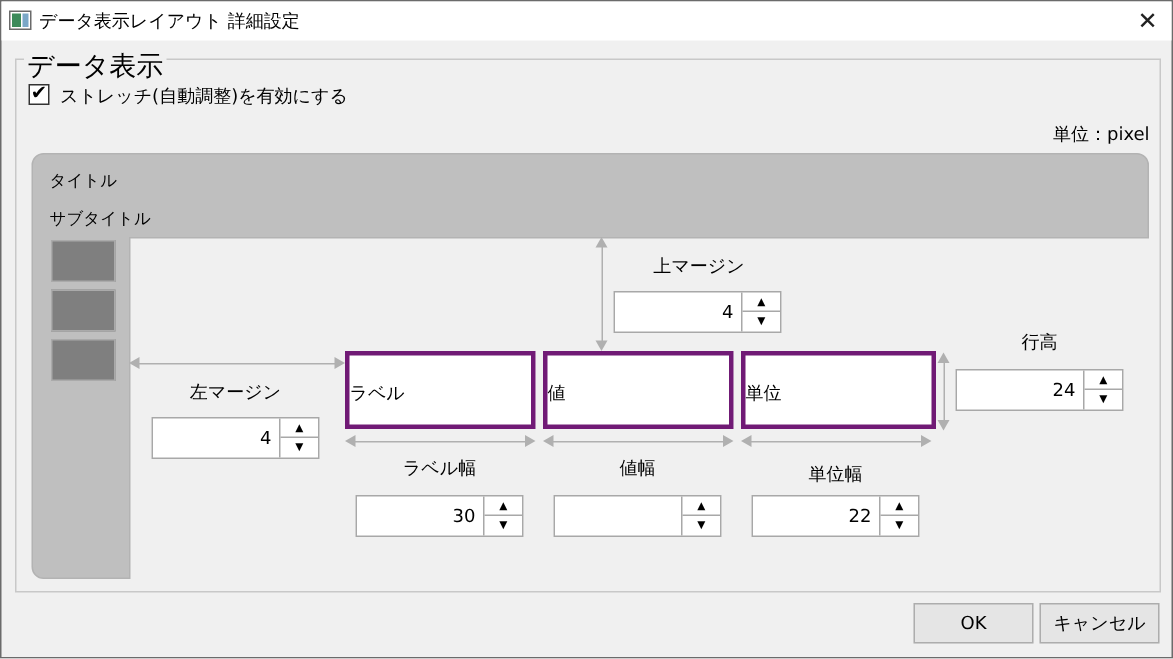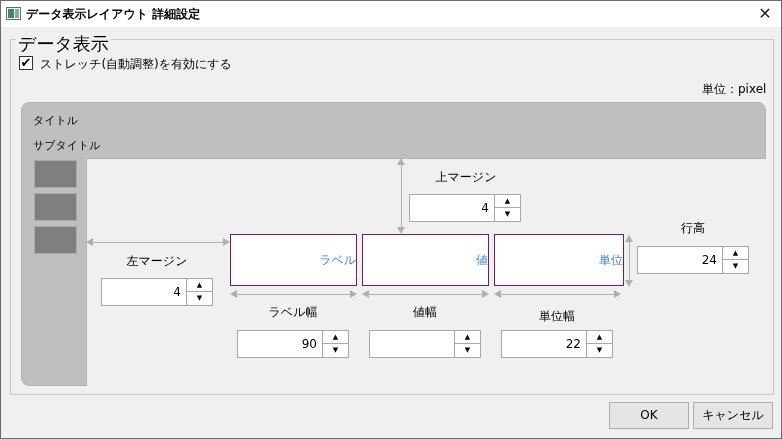--- a/index.html
+++ b/index.html
@@ -1,40 +1,40 @@
 <!DOCTYPE html>
 <html><head>
 <meta charset="utf-8">
 <style>
   * { box-sizing: border-box; margin: 0; padding: 0; }
   html, body { width: 782px; height: 439px; overflow: hidden; background: #f0f0f0; }
   body { font-family: "DejaVu Sans", "Liberation Sans", sans-serif; font-size: 12px; color: #000; position: relative; }
 
   .window { position: absolute; left: 0; top: 0; width: 782px; height: 439px; background: #f0f0f0; border: 1px solid #6b6b6b; }
-  .titlebar { position: absolute; left: 0; top: 0; width: 780px; height: 26px; background: #fff; font-weight: bold; }
+  .titlebar { position: absolute; left: 0; top: 0; width: 780px; height: 26px; background: #fff; }
   .app-icon { position: absolute; left: 5px; top: 6px; width: 15px; height: 13px; border: 1px solid #6a6a6a; background: #fff; }
   .app-icon .b1 { position: absolute; left: 1px; top: 1px; width: 6px; height: 9px; background: #3c8a5a; }
   .app-icon .b2 { position: absolute; left: 8px; top: 1px; width: 4px; height: 9px; background: #7aa7c7; }
   .title-text { position: absolute; left: 25px; top: 5px; font-size: 12px; }
   .close-btn { position: absolute; left: 748px; top: 2px; width: 32px; height: 22px; font-size: 16px; text-align: center; line-height: 22px; color: #222; }
 
   .groupbox { position: absolute; left: 10px; top: 39px; width: 764px; height: 356px; border: 1px solid #c8c8c8; }
   .group-legend { position: absolute; left: 16px; top: 32px; background: #f0f0f0; padding: 0 2px; font-size: 18px; }
 
   .checkbox { position: absolute; left: 19px; top: 56px; width: 14px; height: 14px; border: 1px solid #333; background: #fff; font-size: 13px; line-height: 12px; text-align: center; font-weight: bold; }
   .checkbox-label { position: absolute; left: 40px; top: 56px; font-size: 12px; }
   .unit-label { position: absolute; left: 702px; top: 81px; font-size: 12px; }
 
   .panel { position: absolute; left: 21px; top: 102px; width: 745px; height: 284px; background: #bfbfbf; border-radius: 8px 8px 0 8px; border: 1px solid #b3b3b3; }
   .panel-title { position: absolute; left: 33px; top: 113px; font-size: 11px; }
   .panel-subtitle { position: absolute; left: 33px; top: 138px; font-size: 11px; }
   .legend-sq { position: absolute; left: 34px; width: 43px; height: 28px; background: #7f7f7f; border: 1px solid #aaa; }
   .inner { position: absolute; left: 86px; top: 158px; width: 680px; height: 228px; background: #f0f0f0; border-left: 1px solid #b3b3b3; border-top: 1px solid #b3b3b3; }
 
-  .cell { position: absolute; top: 234px; height: 52px; background: #fff; border: 1px solid #701a75; color: #3b82f6; font-size: 12px; text-align: right; line-height: 50px; }
+  .cell { position: absolute; top: 234px; height: 52px; background: #fff; border: 3px solid #701a75; color: #000000; font-size: 12px; text-align: left; line-height: 50px; }
 
   .lbl { position: absolute; font-size: 12px; text-align: center; }
 
   .spin { position: absolute; height: 28px; border: 1px solid #a8a8a8; background: #fff; }
   .spin .val { position: absolute; right: 28px; top: 0; line-height: 26px; font-size: 12px; text-align: right; width: 80px; padding-right: 3px; }
   .spin .btns { position: absolute; right: 0; top: 0; width: 26px; height: 26px; border-left: 1px solid #a8a8a8; }
   .spin .up, .spin .dn { position: absolute; left: 0; width: 25px; height: 13px; font-size: 7px; text-align: center; line-height: 13px; }
   .spin .up { top: 0; border-bottom: 1px solid #a8a8a8; }
   .spin .dn { top: 13px; }
 
@@ -135,21 +135,21 @@
 <div class="spin" style="left:637px;top:246px;width:112px">
   <div class="val">24</div>
   <div class="btns">
       <div class="up">▲</div>
       <div class="dn">▼</div>
     </div>
 </div>
 
 <div class="lbl" style="left:237px;top:304px;width:112px">ラベル幅</div>
 <div class="spin" style="left:237px;top:330px;width:112px">
-  <div class="val">90</div>
+  <div class="val">30</div>
   <div class="btns">
       <div class="up">▲</div>
       <div class="dn">▼</div>
     </div>
 </div>
 
 <div class="lbl" style="left:369px;top:304px;width:112px">値幅</div>
 <div class="spin" style="left:369px;top:330px;width:112px">
   <div class="btns">
       <div class="up">▲</div>

